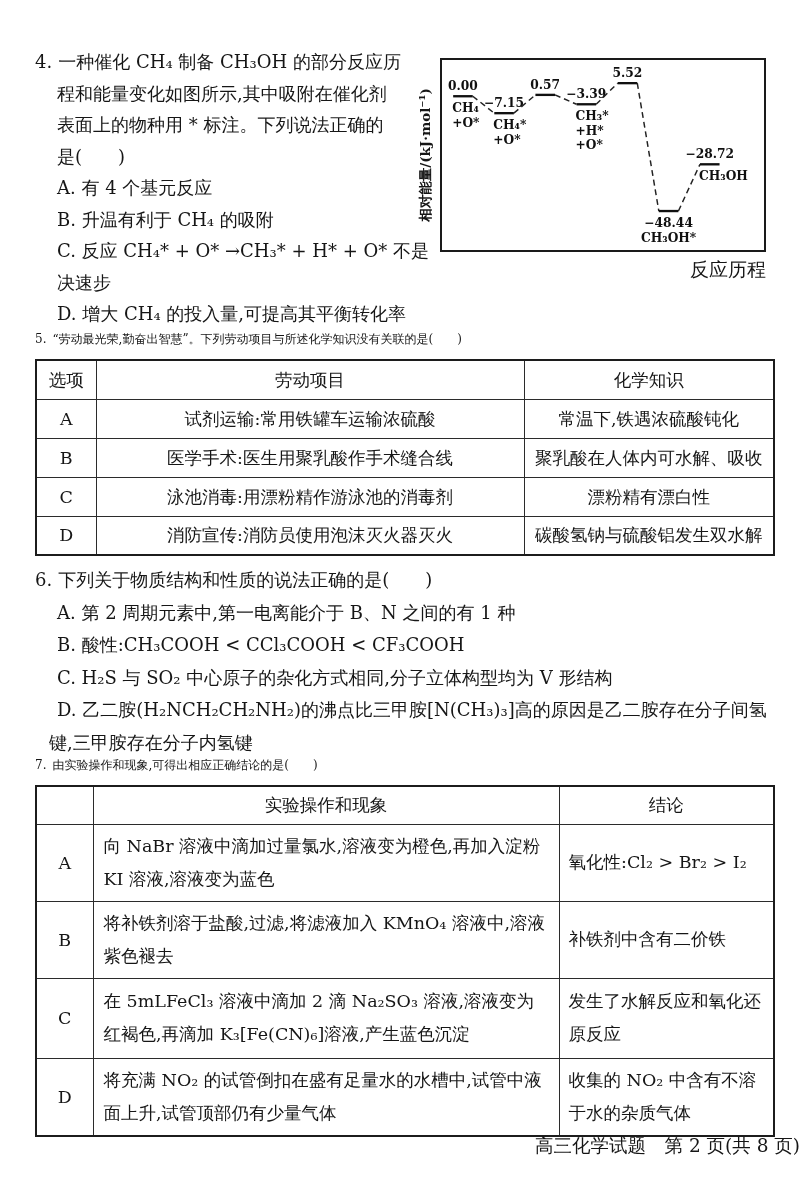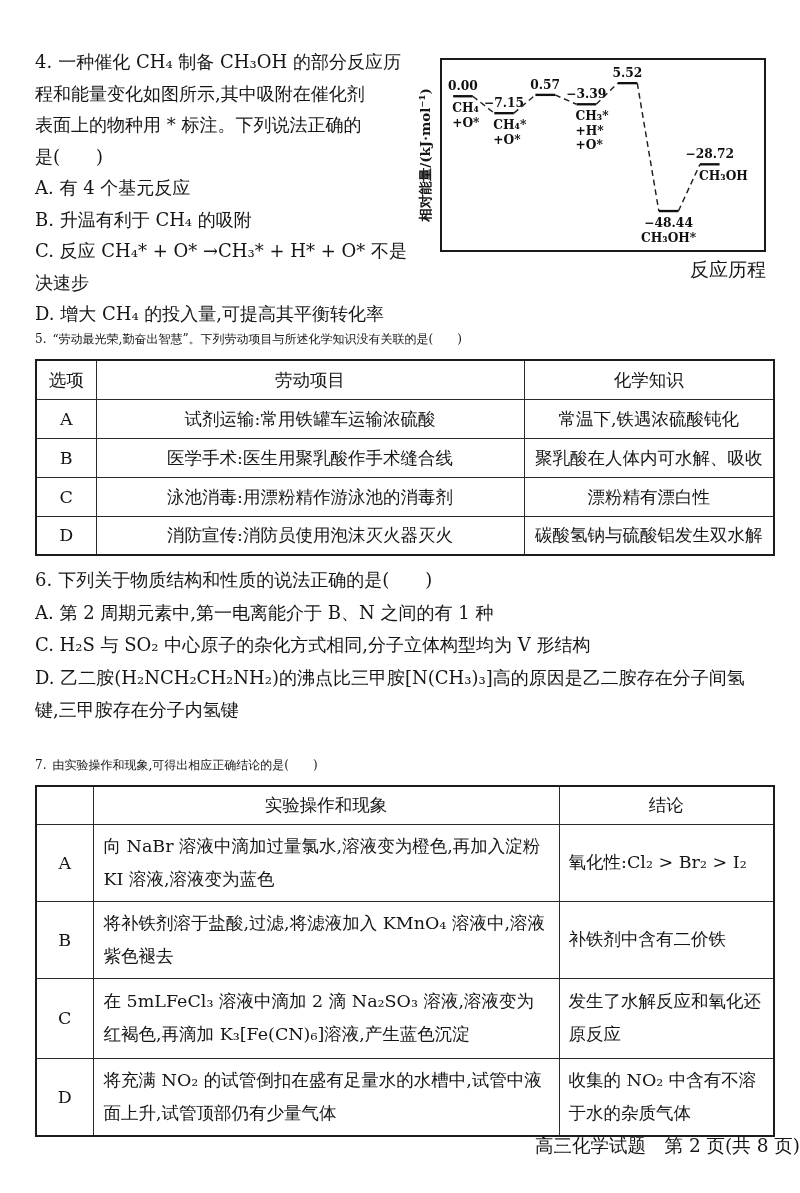--- a/index.html
+++ b/index.html
@@ -6,22 +6,22 @@
   html,body{background:#ffffff}
   body{
     width:800px;height:1193px;position:relative;overflow:hidden;
     font-family:"DejaVu Serif","Liberation Serif",serif;
     color:#161616;
   }
   .abs{position:absolute}
   .line{white-space:nowrap;font-size:18px;line-height:31.5px}
   .qline{white-space:nowrap;font-size:12px;line-height:26px}
   .qnum{margin-right:6px}
-  .opt{}
-  .optcont{}
+  .opt{margin-left:22px}
+  .optcont{margin-left:14px}
 
   
   #q4{left:35px;top:46px;width:755px;display:flex}
   #q4-left{width:377px}
   #q4-right{width:378px}
   .chart-row{display:flex;align-items:center;margin-top:12px}
   .ylab{width:28px;height:194px;position:relative}
   .ylab span{
     position:absolute;left:50%;top:50%;
     transform:translate(-50%,-50%) rotate(-90deg);
@@ -147,20 +147,21 @@
       <td>消防宣传:消防员使用泡沫灭火器灭火</td>
       <td>碳酸氢钠与硫酸铝发生双水解</td>
     </tr>
   </tbody>
     </table>
 </section>
 
 <section id="q6" class="abs">
   <div class="line"><span class="qnum">6.</span><span>下列关于物质结构和性质的说法正确的是(　　)</span></div>
   <div class="line opt">A. 第 2 周期元素中,第一电离能介于 B、N 之间的有 1 种</div>
+  <div class="line opt">B. 酸性:CH₃COOH &lt; CCl₃COOH &lt; CF₃COOH</div>
   <div class="line opt">C. H₂S 与 SO₂ 中心原子的杂化方式相同,分子立体构型均为 V 形结构</div>
   <div class="line opt">D. 乙二胺(H₂NCH₂CH₂NH₂)的沸点比三甲胺[N(CH₃)₃]高的原因是乙二胺存在分子间氢</div>
   <div class="line optcont">键,三甲胺存在分子内氢键</div>
 </section>
 
 <section id="q7" class="abs">
   <div class="qline"><span class="qnum">7.</span><span>由实验操作和现象,可得出相应正确结论的是(　　)</span></div>
   <table>
     <colgroup>
         <col style="width:57px">

